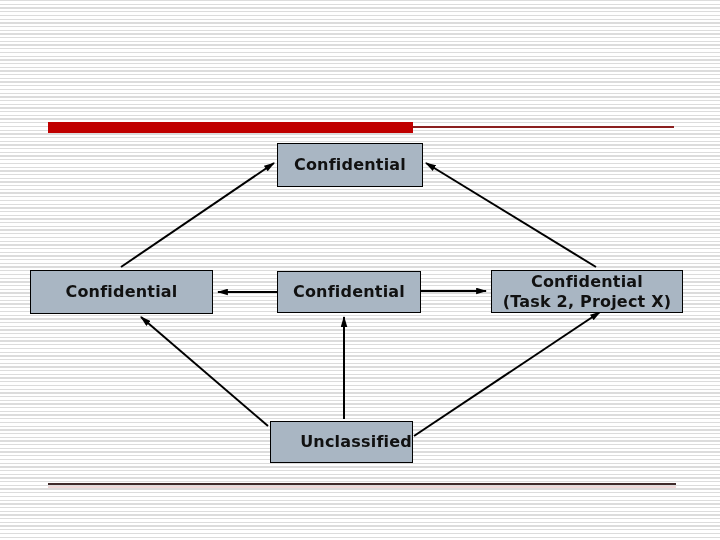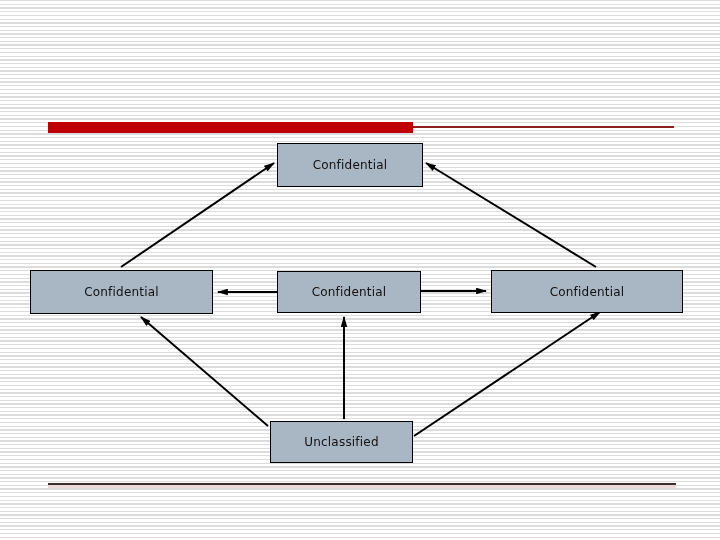--- a/index.html
+++ b/index.html
@@ -35,29 +35,30 @@
     background:var(--footer-pink,#f0d8d8);
   }
   svg.edges{position:absolute;left:0;top:0;width:720px;height:540px;}
   .node{
     position:absolute;
     background:var(--node-fill,#a9b6c3);
     border:1.5px solid var(--node-border,#000000);
     box-sizing:border-box;
     display:flex;flex-direction:column;justify-content:center;align-items:center;
     color:var(--text,#111111);
-    font-size:12px;line-height:20px;text-align:center;
+    font-size:16px;line-height:20px;text-align:center;
     letter-spacing:0.2px;
+    font-weight:bold;
   }
   .node span{display:block;white-space:nowrap;}
   .node-top{left:277px;top:143px;width:146px;height:44px;}
   .node-left{left:30px;top:270px;width:183px;height:44px;}
   .node-center{left:277px;top:271px;width:144px;height:42px;}
   .node-right{left:491px;top:270px;width:192px;height:43px;}
-  .node-bottom{left:270px;top:421px;width:143px;height:42px;}
+  .node-bottom{left:270px;top:421px;width:143px;height:42px;align-items:flex-end;}
 </style>
 </head>
 <body style="--stripe: #dcdcdc; --accent-bar: #c00000; --accent-line: #8b2020; --footer-dark: #402b2b; --footer-pink: #f0d8d8; --node-fill: #a9b6c3; --node-border: #000000; --edge: #000000; --text: #111111;">
 
 <div class="slide">
 
   <div class="accent-bar"></div>
   <div class="accent-line"></div>
 
   <svg class="edges" viewBox="0 0 720 540" xmlns="http://www.w3.org/2000/svg">
@@ -84,20 +85,21 @@
   <div class="node node-left">
     <span>Confidential</span>
   </div>
 
   <div class="node node-center">
     <span>Confidential</span>
   </div>
 
   <div class="node node-right">
     <span>Confidential</span>
+    <span>(Task 2, Project X)</span>
   </div>
 
   <div class="node node-bottom">
     <span>Unclassified</span>
   </div>
 
   <div class="footer-dark"></div>
   <div class="footer-pink"></div>
 
 </div>

